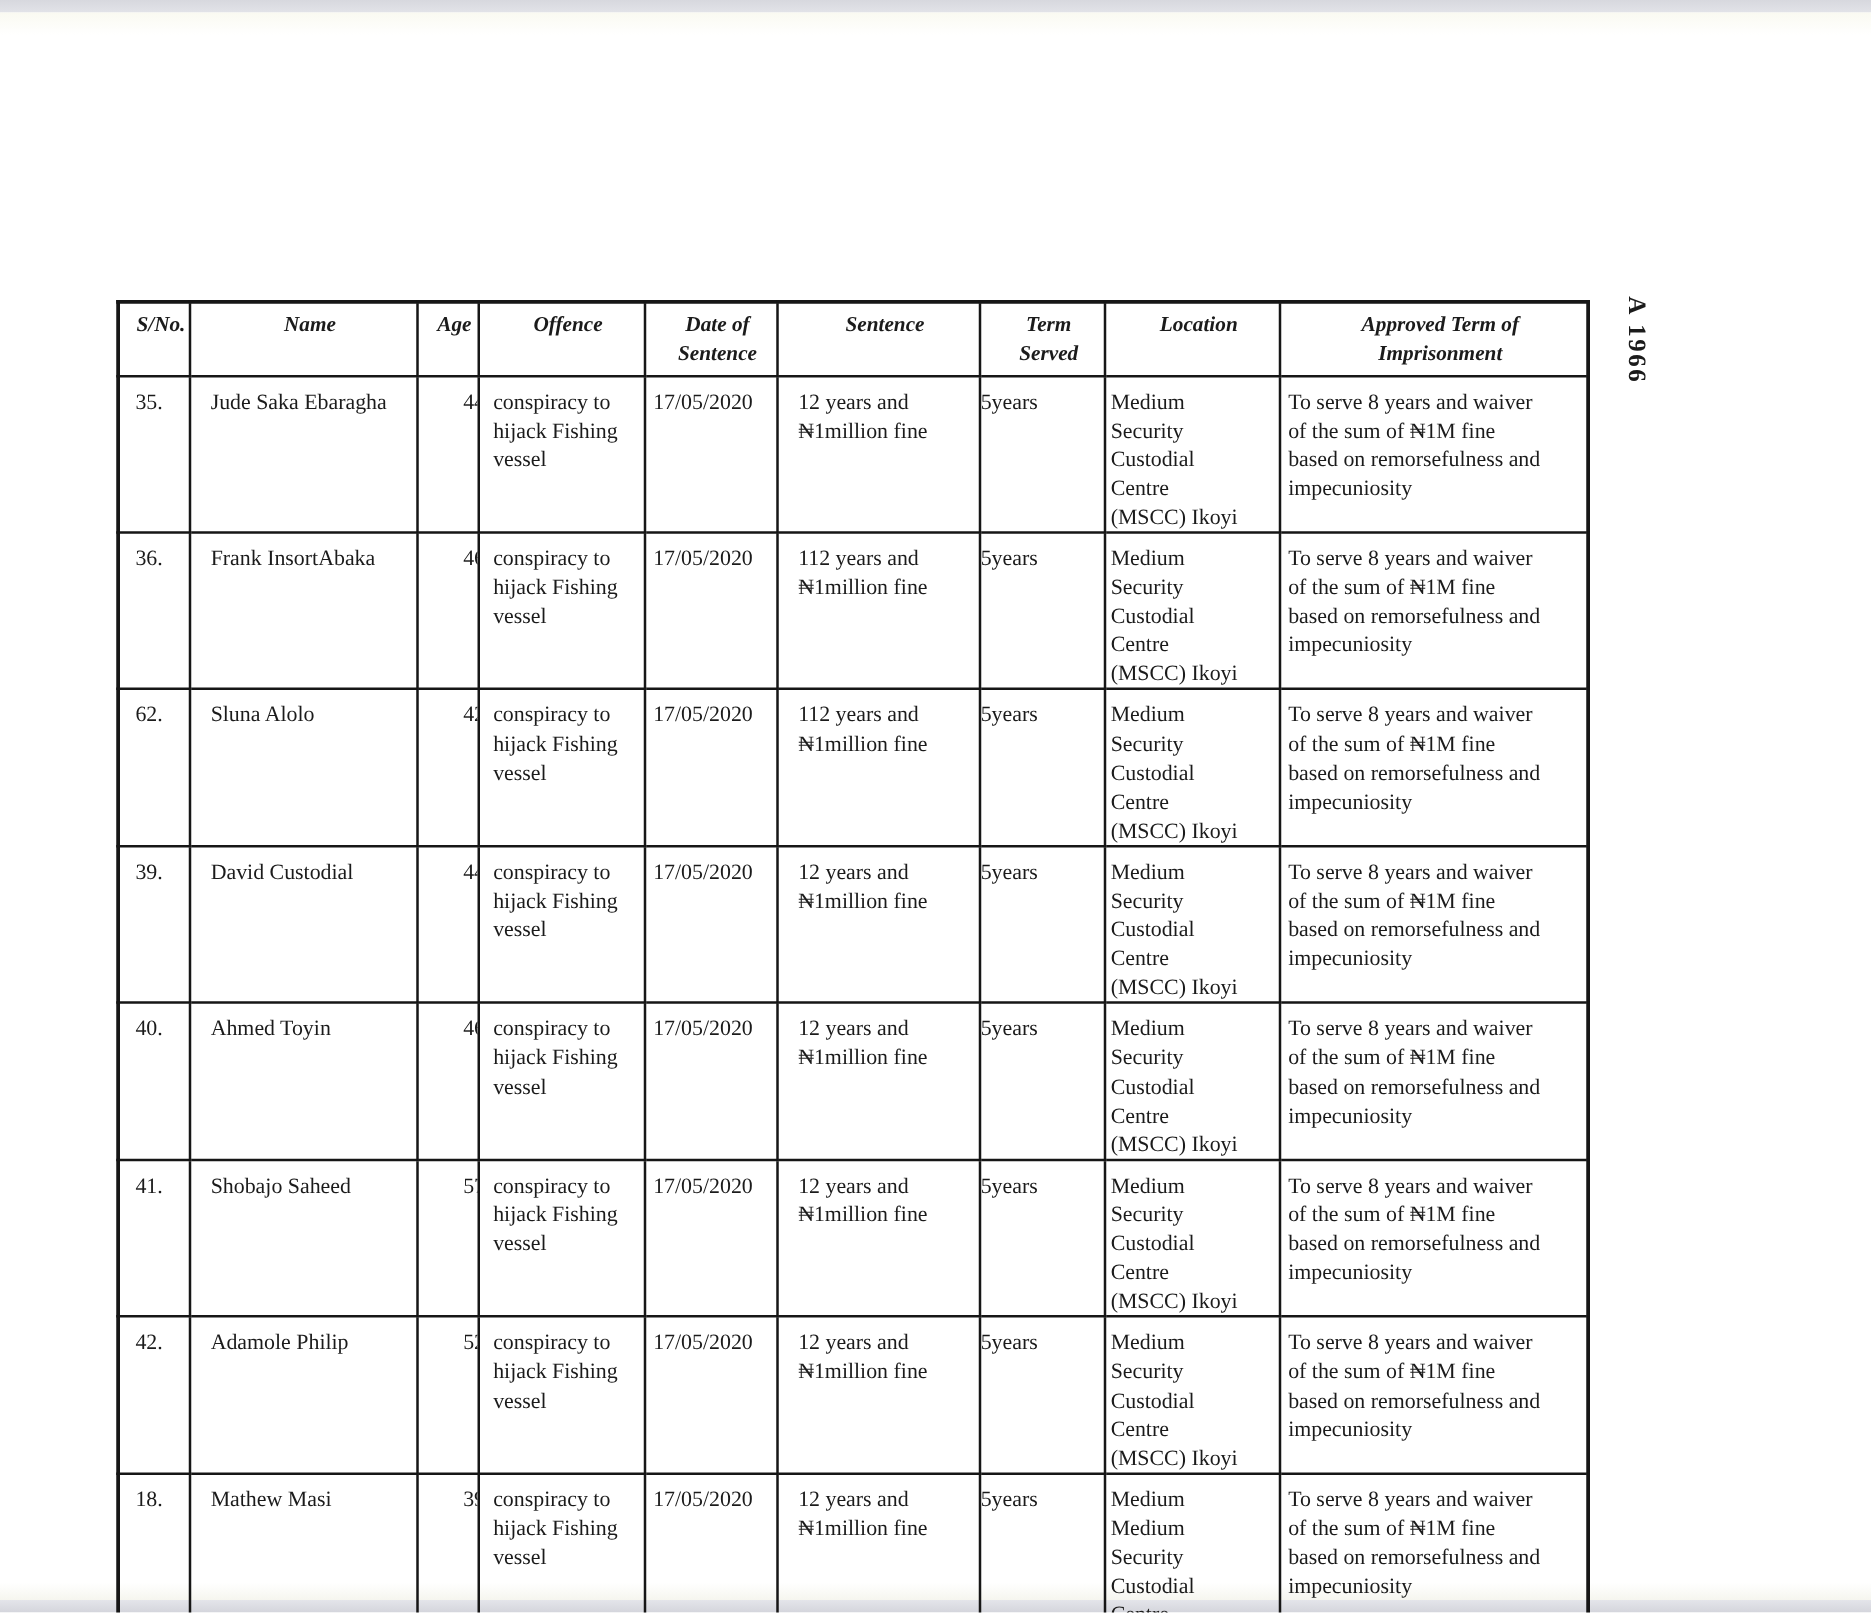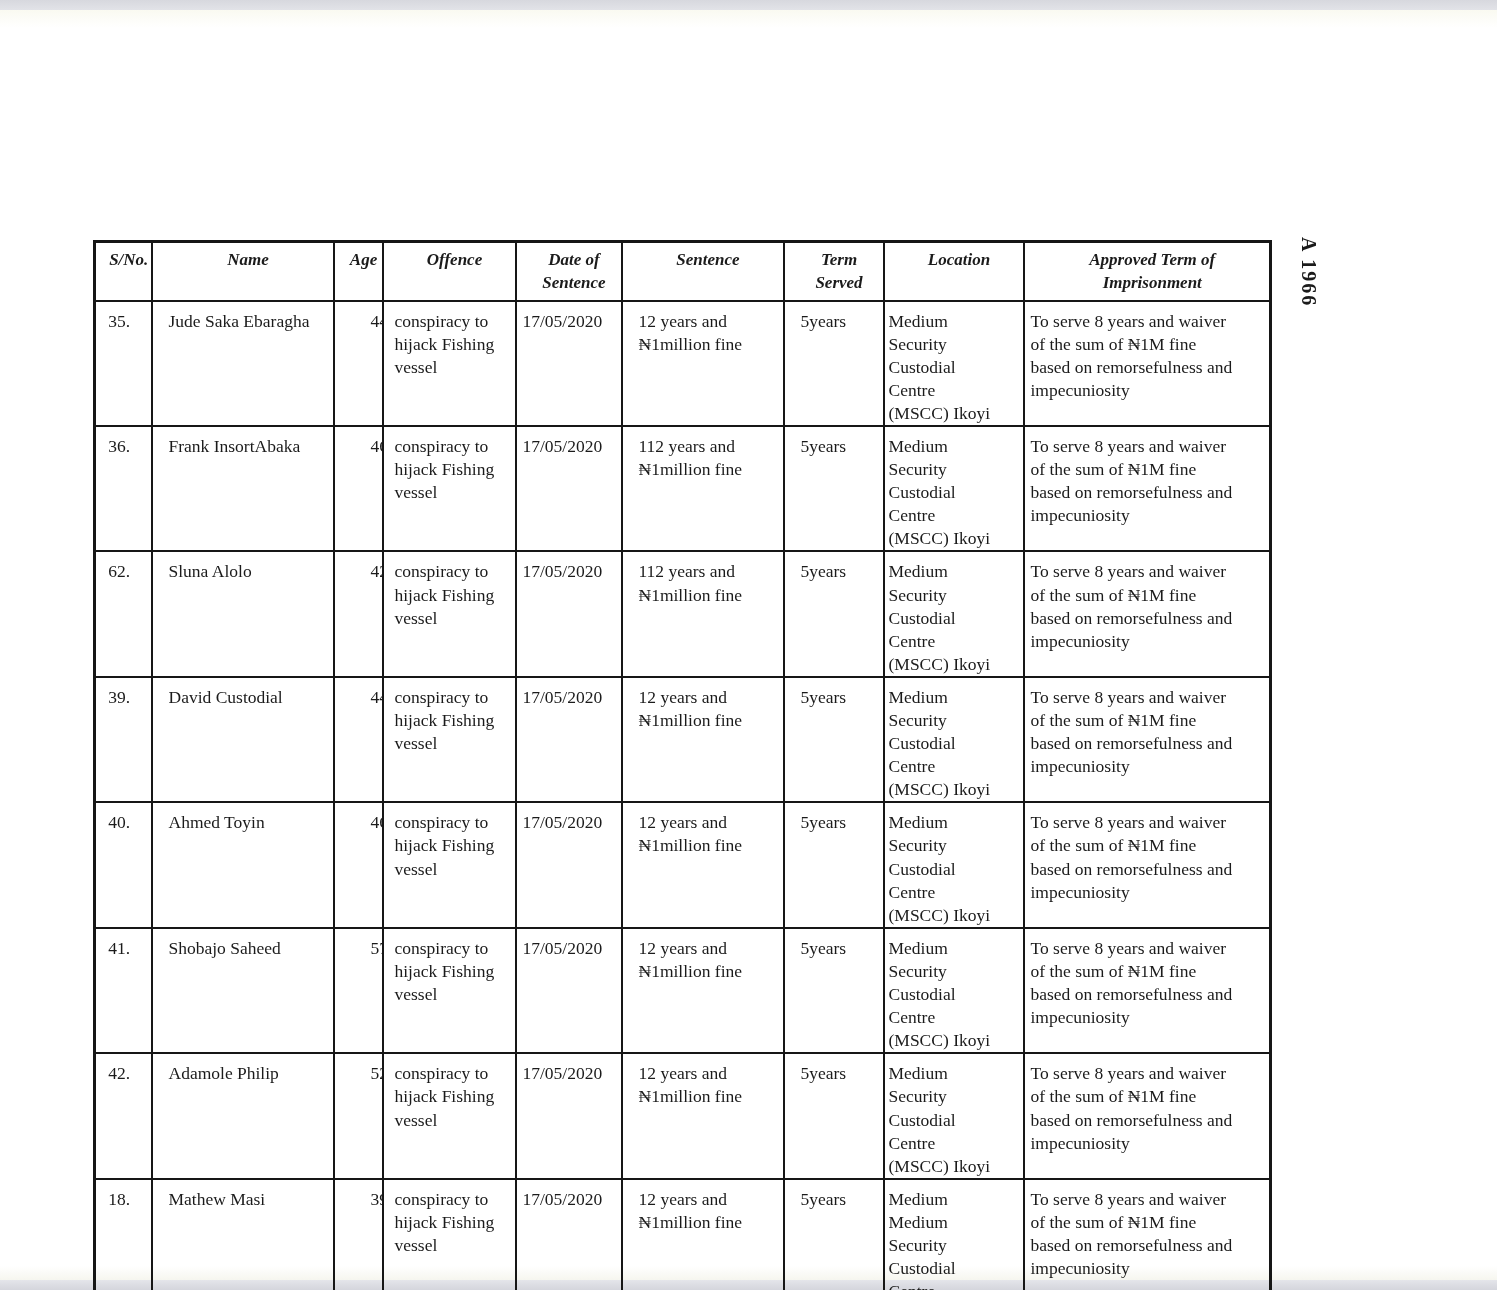--- a/index.html
+++ b/index.html
@@ -63,21 +63,21 @@
     line-height: 1.35;
   }
   table.gazette td { padding-top: 8px; height: 97px; }
   tr.row-last td { height: 112px; }
   td.c-sno   { text-align: center; padding-right: 8px; border-radius: 23px; }
   td.c-name  { padding-left: 16px; padding-right: 16px; }
   td.c-age   { text-align: left; padding-left: 36px; }
   td.c-offence  { padding-left: 11px; padding-right: 4px; }
   td.c-date     { padding-left: 6px; }
   td.c-sentence { padding-left: 16px; padding-right: 4px; }
-  td.c-term     { padding-left: 16px; }
+  td.c-term     { padding-left: 0; }
   td.c-location { padding-left: 4px; padding-right: 16px; }
   td.c-approved { padding-left: 6px; padding-right: 2px; }
   col.w-sno      { width: 57px; }
   col.w-name     { width: 182px; }
   col.w-age      { width: 49px; }
   col.w-offence  { width: 133px; }
   col.w-date     { width: 106px; }
   col.w-sentence { width: 162px; }
   col.w-term     { width: 100px; }
   col.w-location { width: 140px; }

